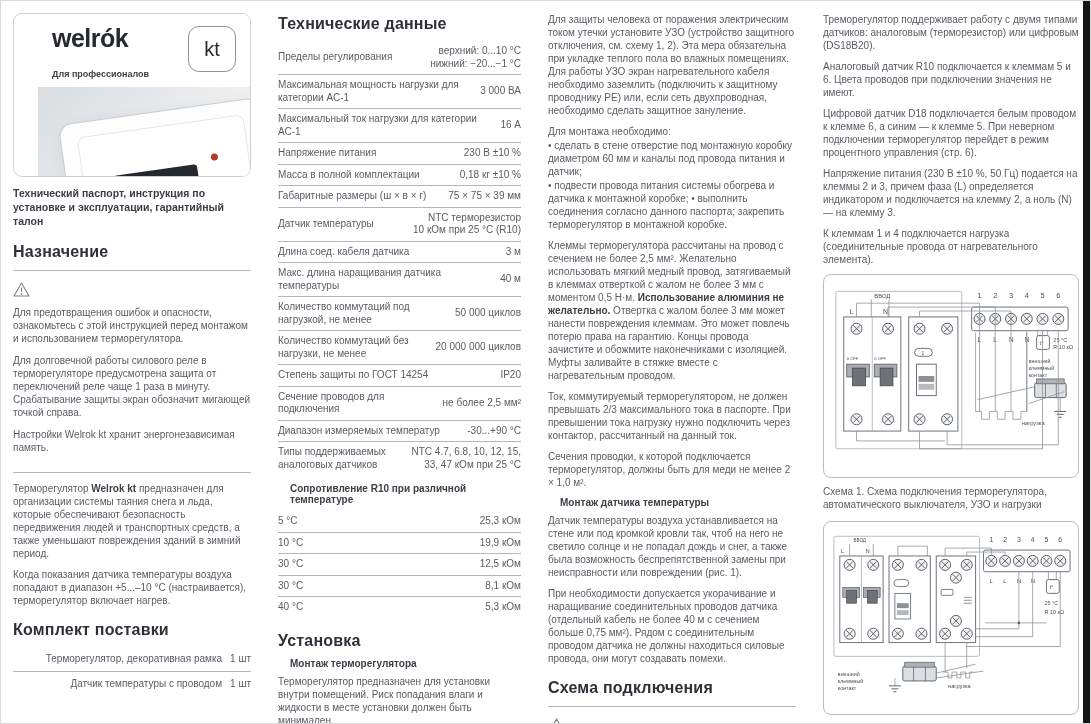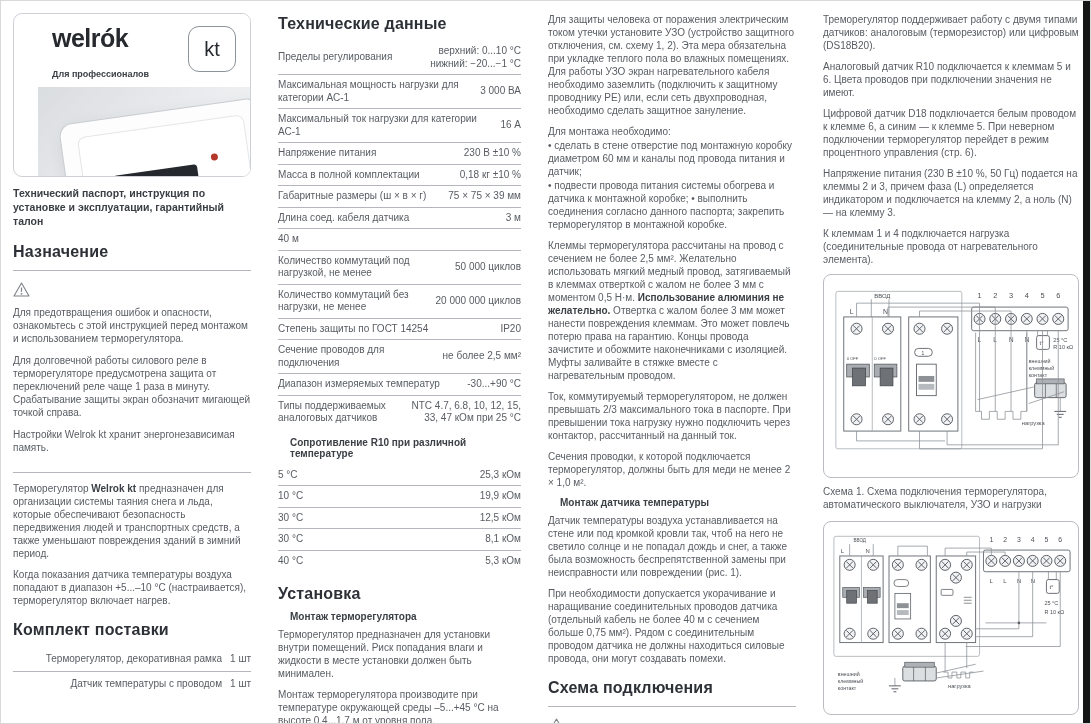--- a/index.html
+++ b/index.html
@@ -131,24 +131,30 @@
         </div>
       <div class="trow">
           <div class="lbl">Масса в полной комплектации</div>
           <div class="val">0,18 кг ±10 %</div>
         </div>
       <div class="trow">
           <div class="lbl">Габаритные размеры (ш × в × г)</div>
           <div class="val">75 × 75 × 39 мм</div>
         </div>
       <div class="trow">
+          <div class="lbl">Датчик температуры</div>
+          <div class="val">NTC терморезистор
+10 кОм при 25 °C (R10)</div>
+        </div>
+      <div class="trow">
           <div class="lbl">Длина соед. кабеля датчика</div>
           <div class="val">3 м</div>
         </div>
       <div class="trow">
+          <div class="lbl">Макс. длина наращивания датчика температуры</div>
           <div class="val">40 м</div>
         </div>
       <div class="trow">
           <div class="lbl">Количество коммутаций под нагрузкой, не менее</div>
           <div class="val">50 000 циклов</div>
         </div>
       <div class="trow">
           <div class="lbl">Количество коммутаций без нагрузки, не менее</div>
           <div class="val">20 000 000 циклов</div>
         </div>

